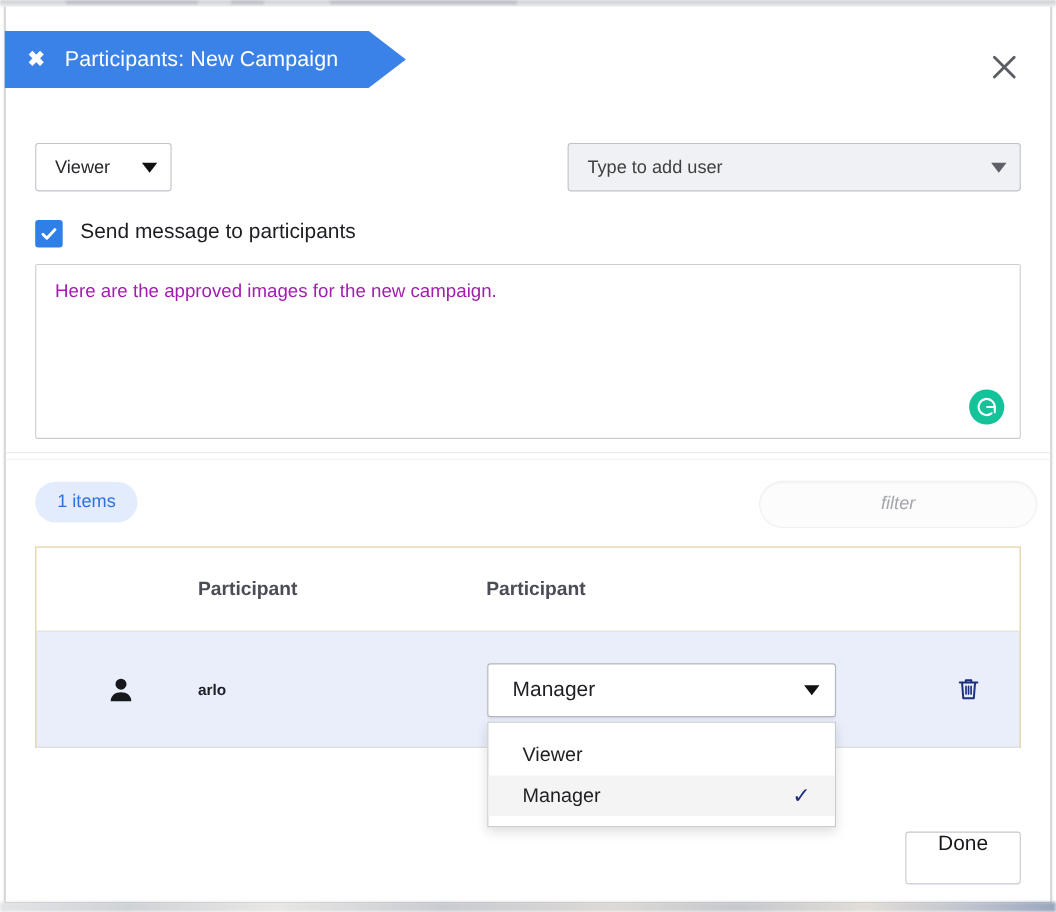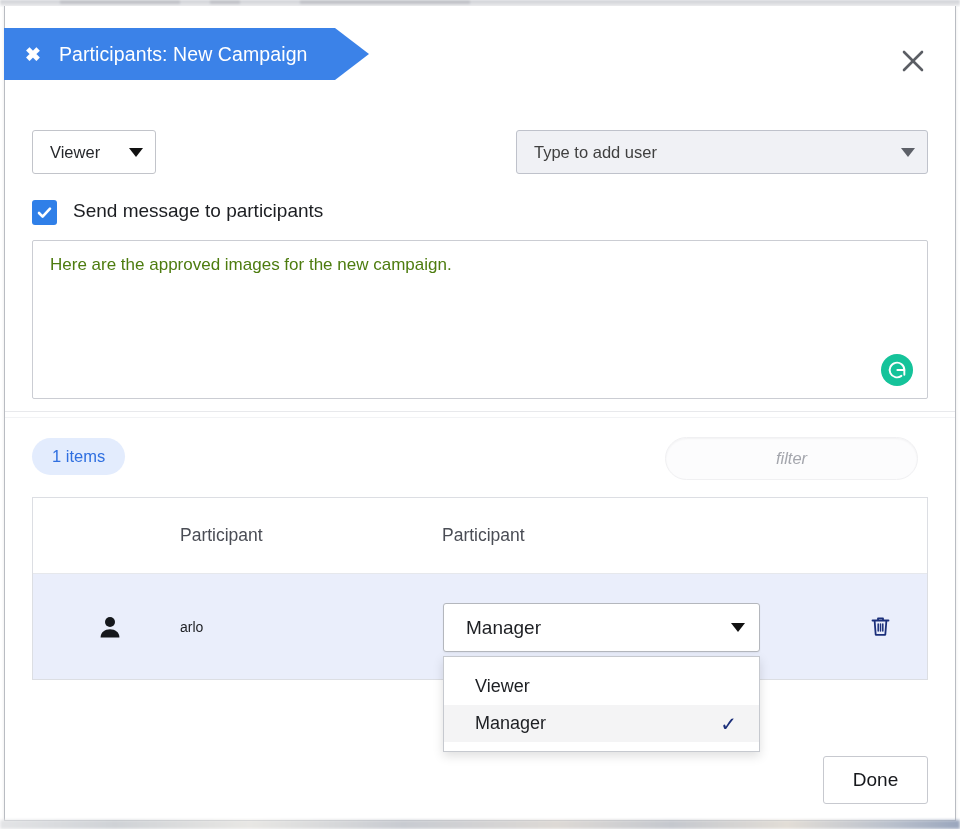--- a/index.html
+++ b/index.html
@@ -128,21 +128,21 @@
   }
 
   
   .msgbox {
     position: absolute; left: 27px; top: 234px;
     right: 27px; height: 159px;
     border: 1px solid #cbcdd3;
     border-radius: 2px;
     background: #fff;
     padding: 13px 17px;
-    font-size: 17px; color: #4d7c0f;
+    font-size: 17px; color: #a21caf;
     line-height: 1.35;
     cursor: text;
   }
   .grammarly {
     position: absolute;
     right: 14px; bottom: 12px;
     width: 32px; height: 32px;
     border-radius: 50%;
     background: #15c39a;
     display: flex; align-items: center; justify-content: center;
@@ -164,37 +164,38 @@
   .items-badge {
     position: absolute; left: 27px; top: 432px;
     height: 37px; padding: 0 20px;
     background: #e3ecfd;
     border-radius: 19px;
     display: flex; align-items: center;
     font-size: 16.5px; color: #2f6fe0;
     cursor: pointer;
   }
   .filter-input {
-    position: absolute; right: 37px; top: 431px;
+    position: absolute; right: 12px; top: 431px;
     width: 253px; height: 43px;
     border-radius: 22px;
     background: #fcfcfd;
     border: 1px solid #f0f0f2;
     box-shadow: inset 0 1px 2px rgba(0,0,0,.045);
     display: flex; align-items: center; justify-content: center;
     font-size: 16.5px; font-style: italic; color: #a4a6ad;
     cursor: text;
   }
 
   
   .table {
     position: absolute; left: 27px; top: 491px;
     right: 27px; height: 183px;
     border: 1px solid #dcdee3;
     background: #eab308;
+    font-weight: bold;
   }
   .thead {
     height: 76px;
     display: flex; align-items: center;
     border-bottom: 1px solid #e6e8ec;
     background: #fff;
   }
   .th {
     font-size: 17.5px; color: #4a4d55;
   }
@@ -263,21 +264,21 @@
   .perm-menu .opt .otext { flex: 1 1 auto; }
   .perm-menu .opt .tick { color: #1b2f7a; font-size: 20px; line-height: 1; }
 
   
   .done-btn {
     position: absolute; right: 27px; top: 750px;
     width: 105px; height: 48px;
     background: #fff;
     border: 1px solid #c7c9cf;
     border-radius: 3px;
-    display: flex; align-items: center; justify-content: center;
+    display: flex; align-items: flex-start; justify-content: center;
     font-size: 19px; color: #16181c;
     cursor: pointer;
     margin-left: 36px;
   }
 </style>
 </head>
 <body>
 
 <div class="bg-top-sliver">
   <div class="ghost" style="left:60px;width:120px"></div>

